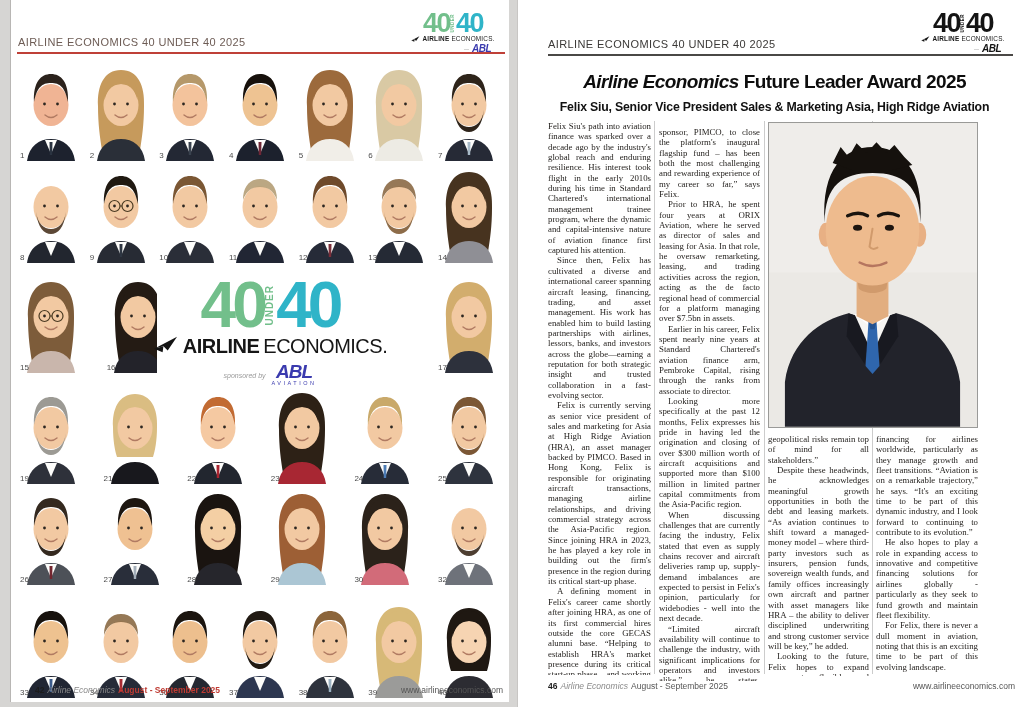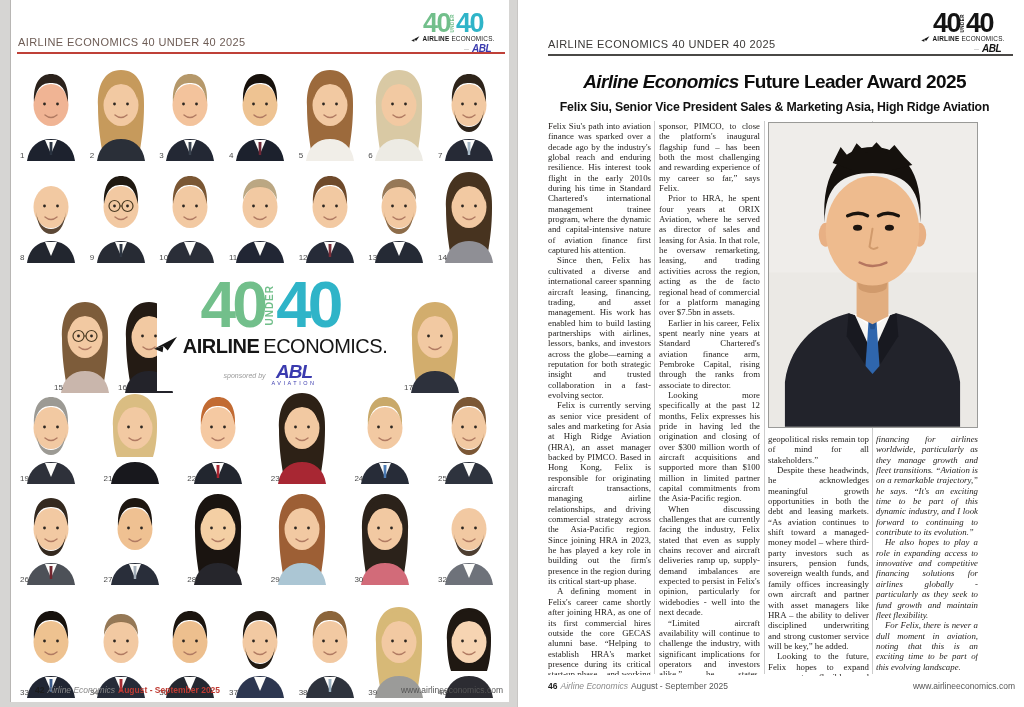--- a/index.html
+++ b/index.html
@@ -68,23 +68,23 @@
   
   .art-title{position:absolute;left:14px;right:8px;top:58px;text-align:center;font-size:19px;font-weight:700;letter-spacing:-.6px;color:#0d0d0d;white-space:nowrap;}
   .art-title em{font-style:italic;margin-right:5px;}
   .art-sub{position:absolute;left:14px;right:8px;top:90px;text-align:center;font-size:12.3px;font-weight:700;letter-spacing:-.2px;color:#111;white-space:nowrap;}
 
   .article{font-family:"Liberation Serif",serif;font-size:8.8px;line-height:10.35px;text-align:justify;color:#201d1a;}
   .article p{margin:0;text-indent:9px;}
   .article p.first{text-indent:0;}
   .col{position:absolute;overflow:hidden;}
   #col1{left:30px;top:121px;width:103px;height:554px;}
-  #col2{left:141px;top:121px;width:101px;height:554px;}
+  #col2{left:141px;top:127px;width:101px;height:554px;}
   #col3{left:250px;top:434px;width:101px;height:242px;}
-  #col4{left:358px;top:434px;width:102px;height:242px;font-style:italic;}
+  #col4{left:358px;top:434px;width:102px;height:242px;}
   .vrule{position:absolute;top:121px;height:553px;width:1px;background:#ccc;}
   .vr1{left:136px;} .vr2{left:246px;} .vr3{left:354px;}
 
   .photo{position:absolute;left:250px;top:122px;width:210px;height:306px;border:1px solid #9a9a98;box-sizing:border-box;background:#ebe9e5;}
   .photo svg{display:block;width:100%;height:100%;}
 </style>
 </head>
 <body>
 
 <div class="spread">
@@ -291,21 +291,21 @@
             <path d="M8 97 C10 82 20 75 32 75 C44 75 54 82 56 97 Z" fill="#8f8f95"></path>
             <ellipse cx="32" cy="41" rx="17.5" ry="21" fill="#f2c9a2"></ellipse>
             <path d="M15.5 36 C15 18 22 10 32 10 C42 10 49 18 48.5 36 C45 24 41 20 32 20 C23 20 19 24 15.5 36 Z" fill="#47331f"></path>
             <circle cx="25.5" cy="40" r="1.4" fill="#2c2620"></circle>
             <circle cx="38.5" cy="40" r="1.4" fill="#2c2620"></circle>
             <path d="M26 51 Q32 56 38 51" stroke="#b07a62" stroke-width="1.4" fill="none" stroke-linecap="round"></path>
           </svg>
           <span class="pnum">14</span>
         </div>
       </div>
-      <div class="prow" style="top: 296px; justify-content: center;">
+      <div class="prow" style="top: 276px;">
         <div class="pt">
           <svg viewBox="0 0 64 97" width="64" height="97">
             <path d="M32 6 C15 6 8 22 9 42 C9 60 11 74 13 86 L51 86 C53 74 55 60 55 42 C56 22 49 6 32 6 Z" fill="#7d5c3a"></path>
             <path d="M8 97 C10 82 20 75 32 75 C44 75 54 82 56 97 Z" fill="#c9b6ac"></path>
             <ellipse cx="32" cy="41" rx="17.5" ry="21" fill="#f2c9a2"></ellipse>
             <path d="M15.5 36 C15 18 22 10 32 10 C42 10 49 18 48.5 36 C45 24 41 20 32 20 C23 20 19 24 15.5 36 Z" fill="#7d5c3a"></path>
             <circle cx="25.5" cy="40" r="1.4" fill="#2c2620"></circle>
             <circle cx="38.5" cy="40" r="1.4" fill="#2c2620"></circle>
             <path d="M26 51 Q32 56 38 51" stroke="#b07a62" stroke-width="1.4" fill="none" stroke-linecap="round"></path>
             <g stroke="#4a3a22" stroke-width="1.2" fill="none">

